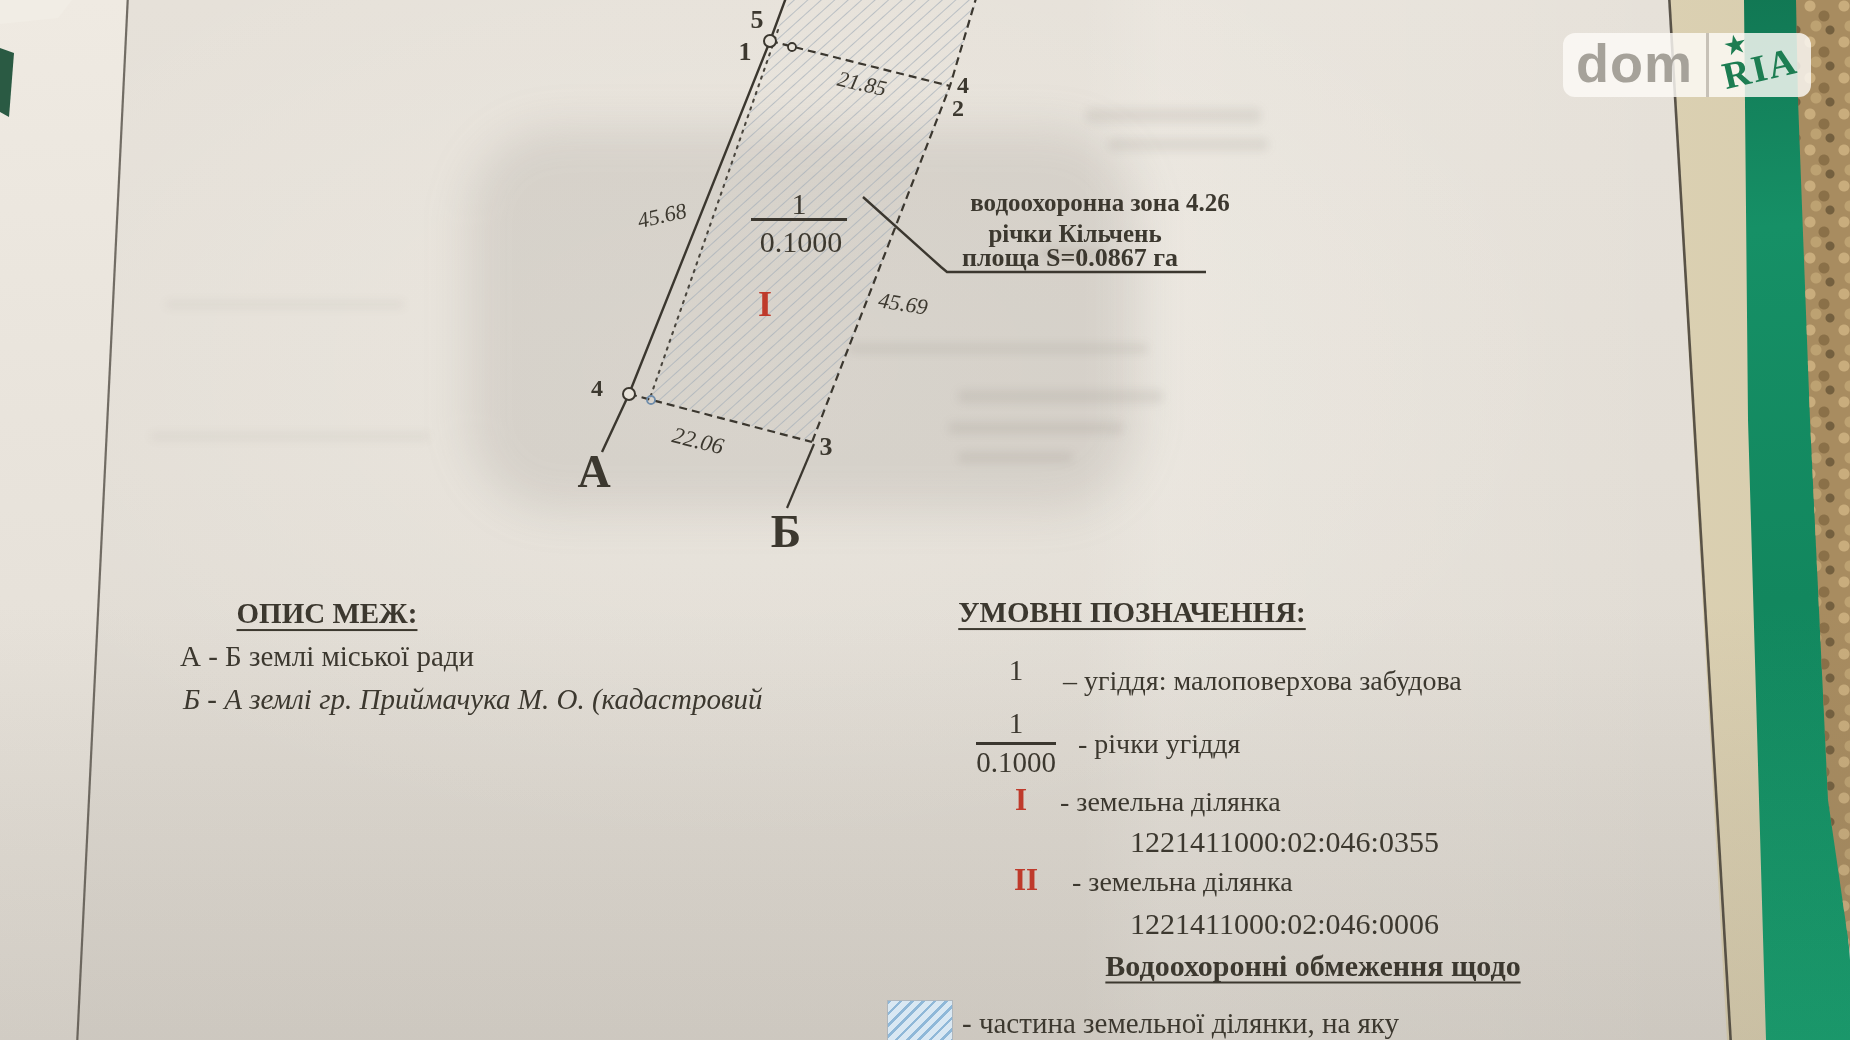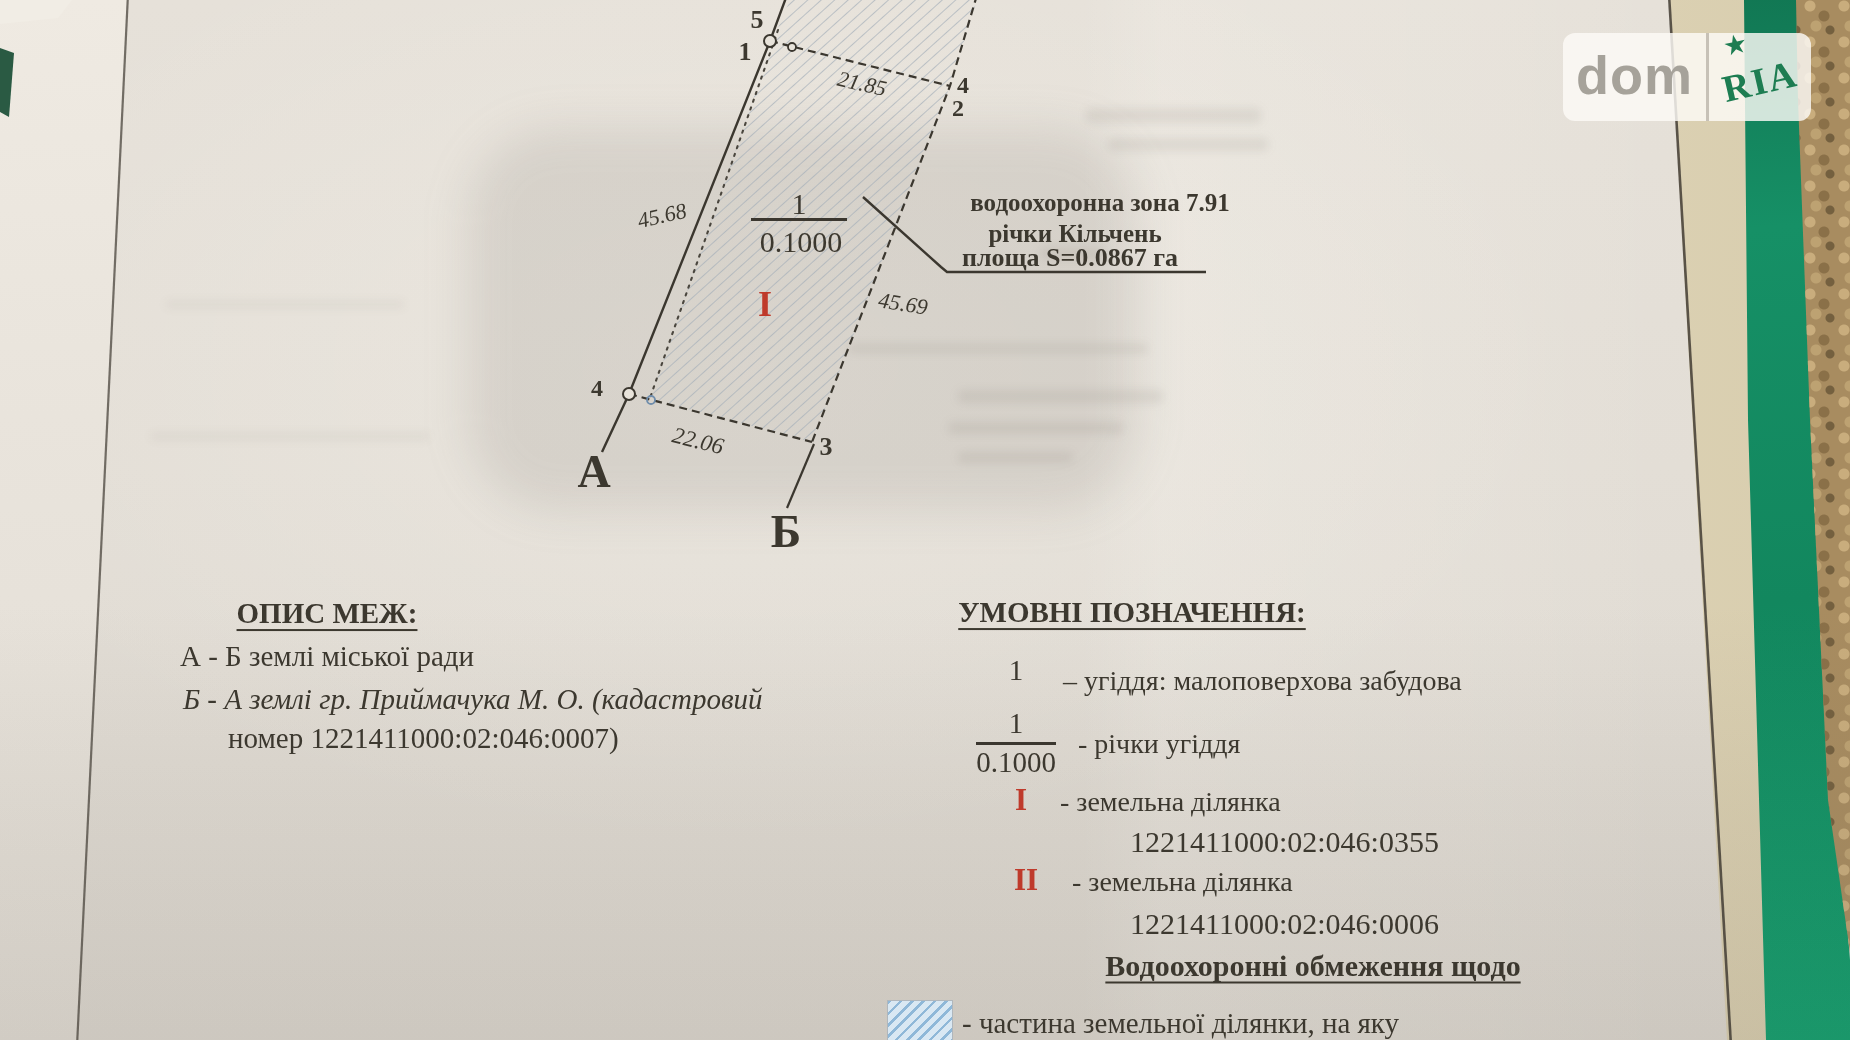--- a/index.html
+++ b/index.html
@@ -54,21 +54,21 @@
   .b{font-weight:bold;}
   .w6{font-weight:600;}
   .i{font-style:italic;}
   .red{color:#bf3a2b;}
   .u{text-decoration:underline;text-underline-offset:6px;text-decoration-thickness:2px;}
   .bar{position:absolute;background:#3b372f;height:3px;}
   .swatch{position:absolute;left:888px;top:1001px;width:64px;height:52px;
     background:repeating-linear-gradient(135deg,#8fb8d8 0 2.5px,#d9e8f3 2.5px 8px);
     outline:1px solid rgba(120,150,180,0.35);}
   
-  .logo{position:absolute;left:1563px;top:33px;width:248px;height:88px;
+  .logo{position:absolute;left:1563px;top:33px;width:248px;height:64px;
     background:rgba(252,250,246,0.82);border-radius:12px;display:flex;align-items:stretch;}
   .logo-dom{flex:1;display:flex;align-items:center;justify-content:center;
     font-family:"Liberation Sans",sans-serif;font-weight:600;font-size:54px;
     color:#a6a29a;letter-spacing:1px;padding-bottom:4px;}
   .logo-div{width:3px;background:rgba(140,134,122,0.45);margin:0;}
   .logo-ria{width:102px;position:relative;}
   .logo-ria .ria-text{position:absolute;left:50%;top:54%;
     transform:translate(-50%,-50%) rotate(-13deg);
     font-family:"Liberation Serif",serif;font-weight:bold;font-size:38px;
     color:#1d7d52;letter-spacing:2px;}
@@ -135,28 +135,27 @@
   <div class="t" style="left:799px;top:203px;font-size:30px;">1</div>
   <div class="bar" style="left:751px;top:218px;width:96px;"></div>
   <div class="t" style="left:801px;top:241px;font-size:30px;">0.1000</div>
   <div class="t b red" style="left:765px;top:305px;font-size:36px;">I</div>
   <div class="t i" style="left:903px;top:304px;font-size:22px;transform:translate(-50%,-50%) rotate(9deg);">45.69</div>
   <div class="t b" style="left:597px;top:388px;font-size:24px;">4</div>
   <div class="t i" style="left:698px;top:441px;font-size:23px;transform:translate(-50%,-50%) rotate(14deg);">22.06</div>
   <div class="t b" style="left:826px;top:447px;font-size:26px;">3</div>
   <div class="t b" style="left:594px;top:472px;font-size:46px;">А</div>
   <div class="t b" style="left:786px;top:532px;font-size:46px;">Б</div>
-  <div class="t b" style="left:1100px;top:203px;font-size:25px;">водоохоронна зона 7.91</div>
+  <div class="t b" style="left:1100px;top:203px;font-size:25px;">водоохоронна зона 4.26</div>
   <div class="t b" style="left:1075px;top:234px;font-size:25px;">річки Кільчень</div>
   <div class="t b" style="left:1070px;top:258px;font-size:26px;">площа S=0.0867 га</div>
 
   <div class="t w6 u" style="left:327px;top:614px;font-size:29px;">ОПИС МЕЖ:</div>
   <div class="t la" style="left:180px;top:657px;font-size:29px;">А - Б землі міської ради</div>
   <div class="t la" style="left:183px;top:700px;font-size:29px;font-style:italic;">Б - А землі гр. Приймачука М. О. (кадастровий</div>
-  <div class="t la" style="left:228px;top:739px;font-size:29px;">номер 1221411000:02:046:0007)</div>
 
   <div class="t w6 u" style="left:1132px;top:613px;font-size:29px;">УМОВНІ ПОЗНАЧЕННЯ:</div>
   <div class="t" style="left:1016px;top:671px;font-size:29px;">1</div>
   <div class="t la" style="left:1063px;top:681px;font-size:28px;">– угіддя: малоповерхова забудова</div>
   <div class="t" style="left:1016px;top:724px;font-size:29px;">1</div>
   <div class="bar" style="left:976px;top:742px;width:80px;"></div>
   <div class="t" style="left:1016px;top:763px;font-size:29px;">0.1000</div>
   <div class="t la" style="left:1078px;top:744px;font-size:28px;">- річки угіддя</div>
   <div class="t b red" style="left:1021px;top:800px;font-size:31px;">I</div>
   <div class="t la" style="left:1060px;top:802px;font-size:28px;">- земельна ділянка</div>

